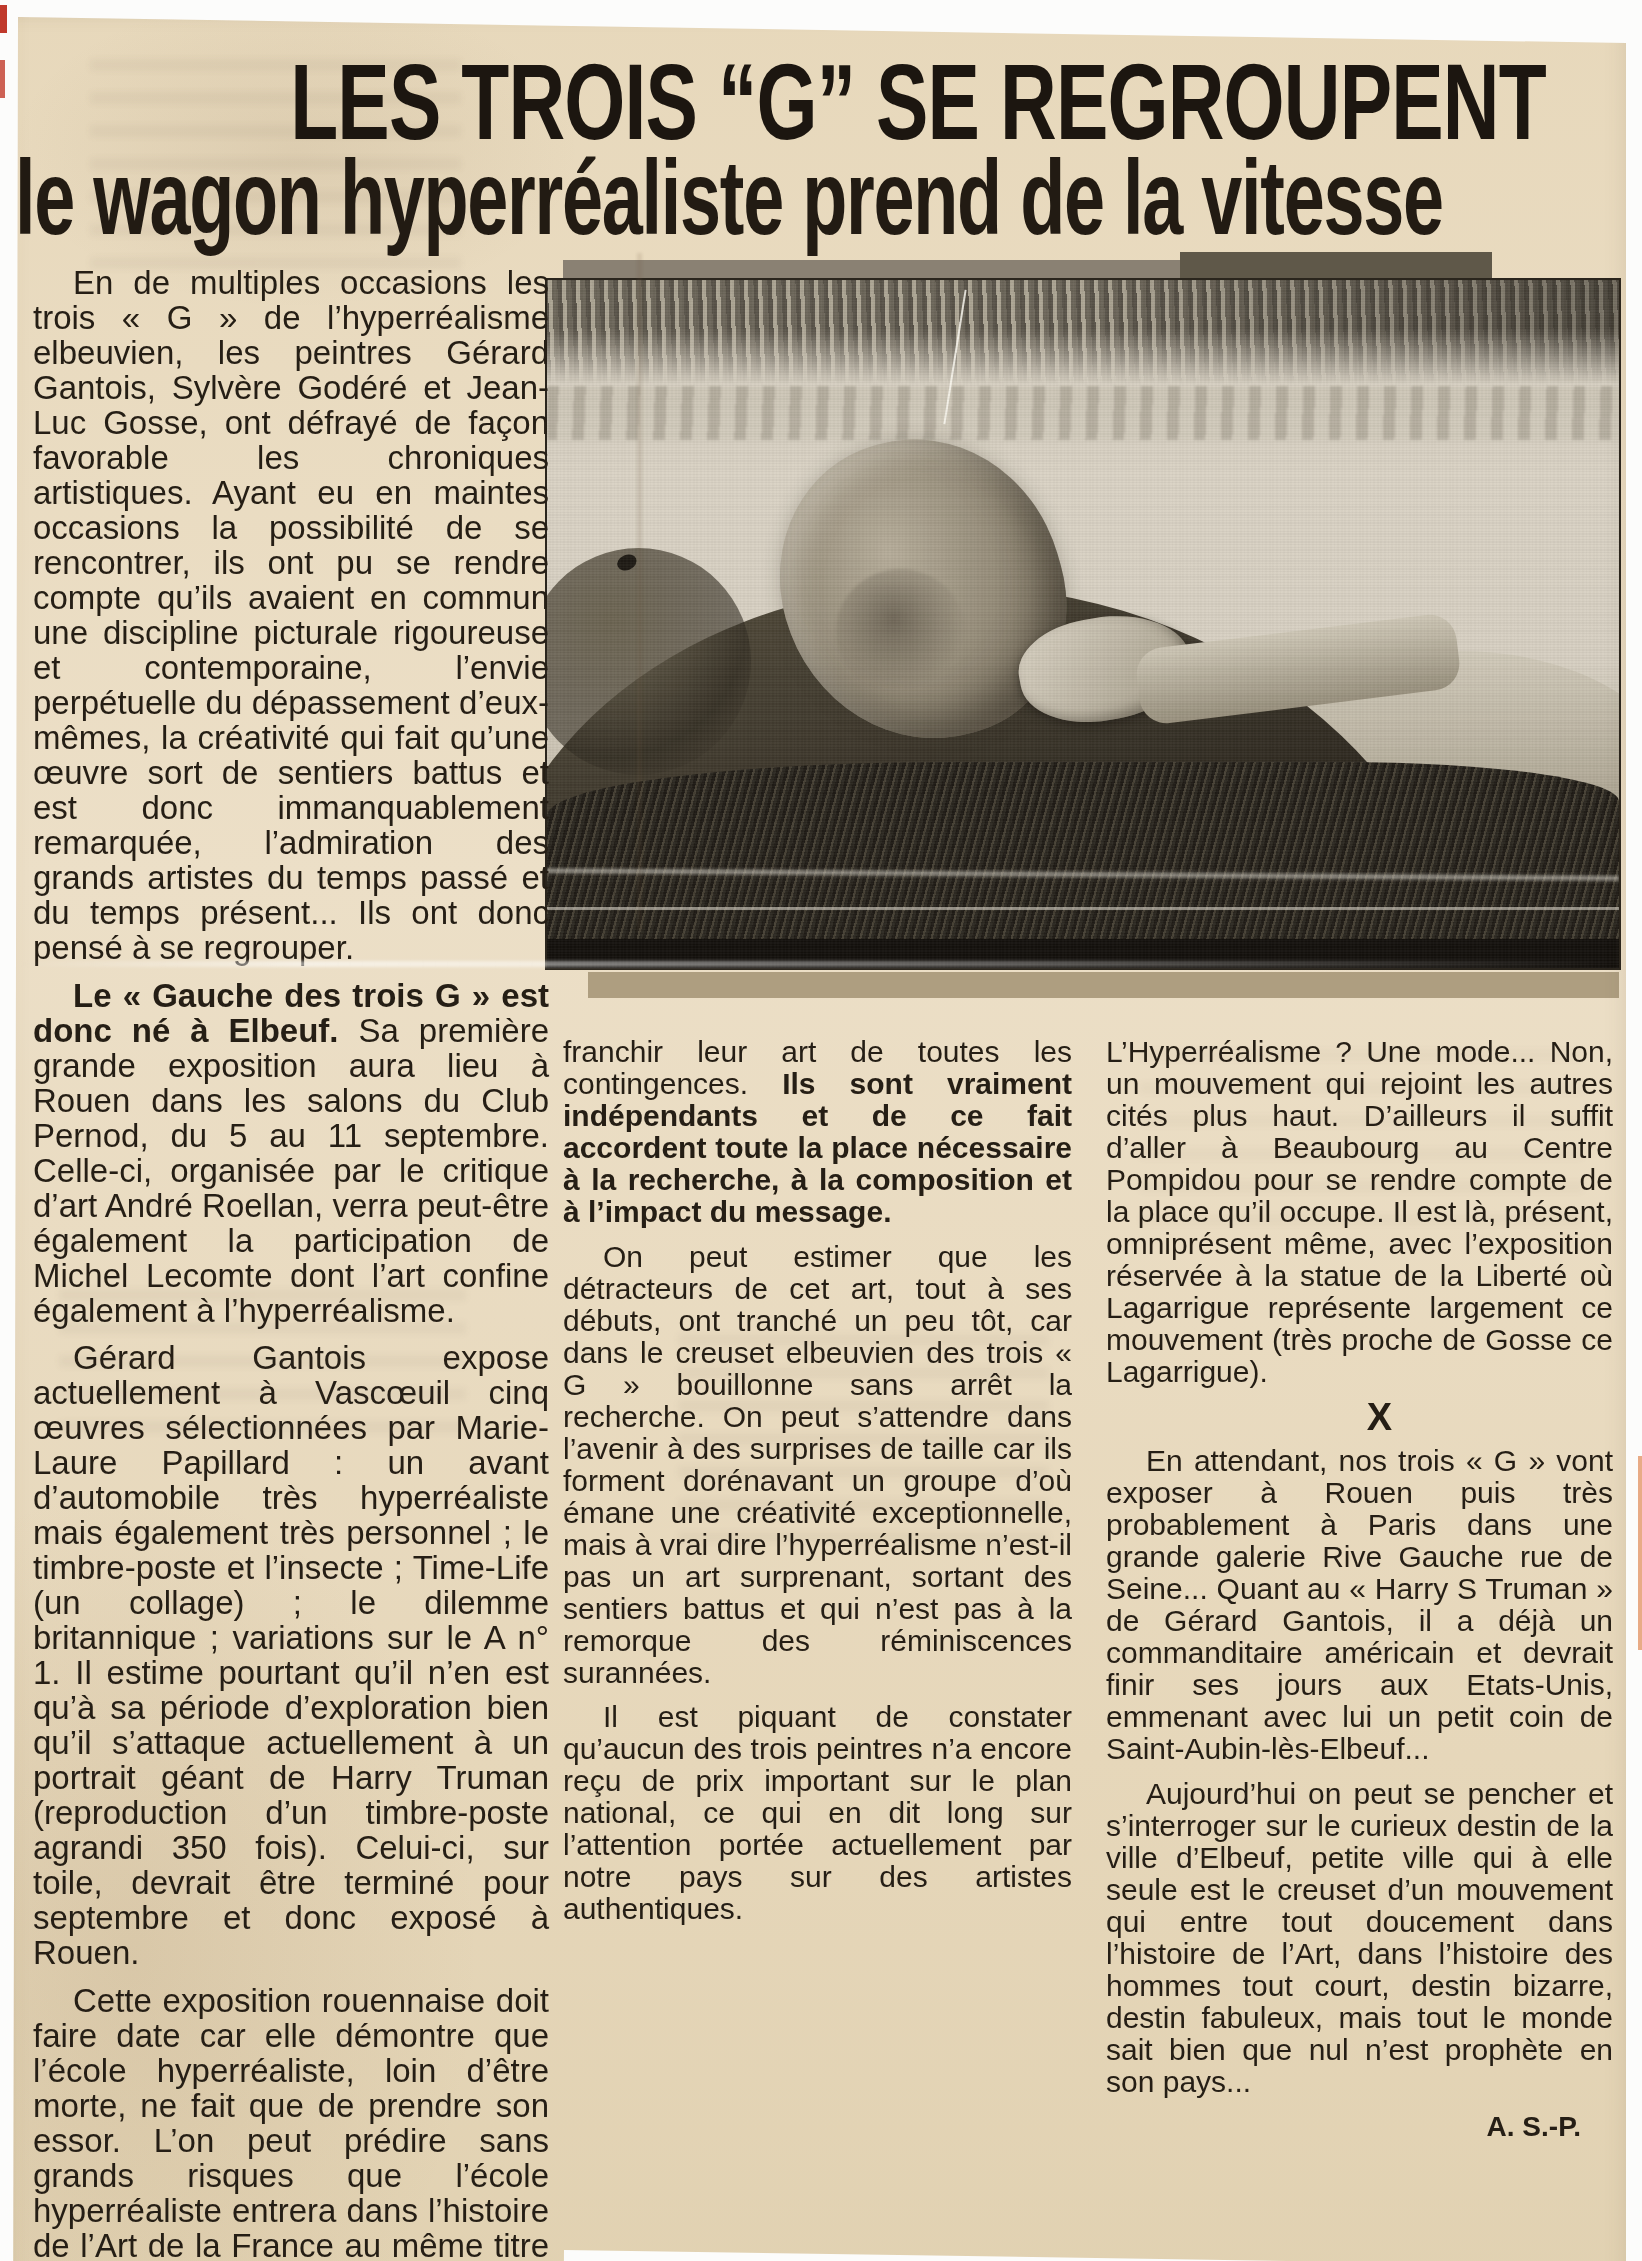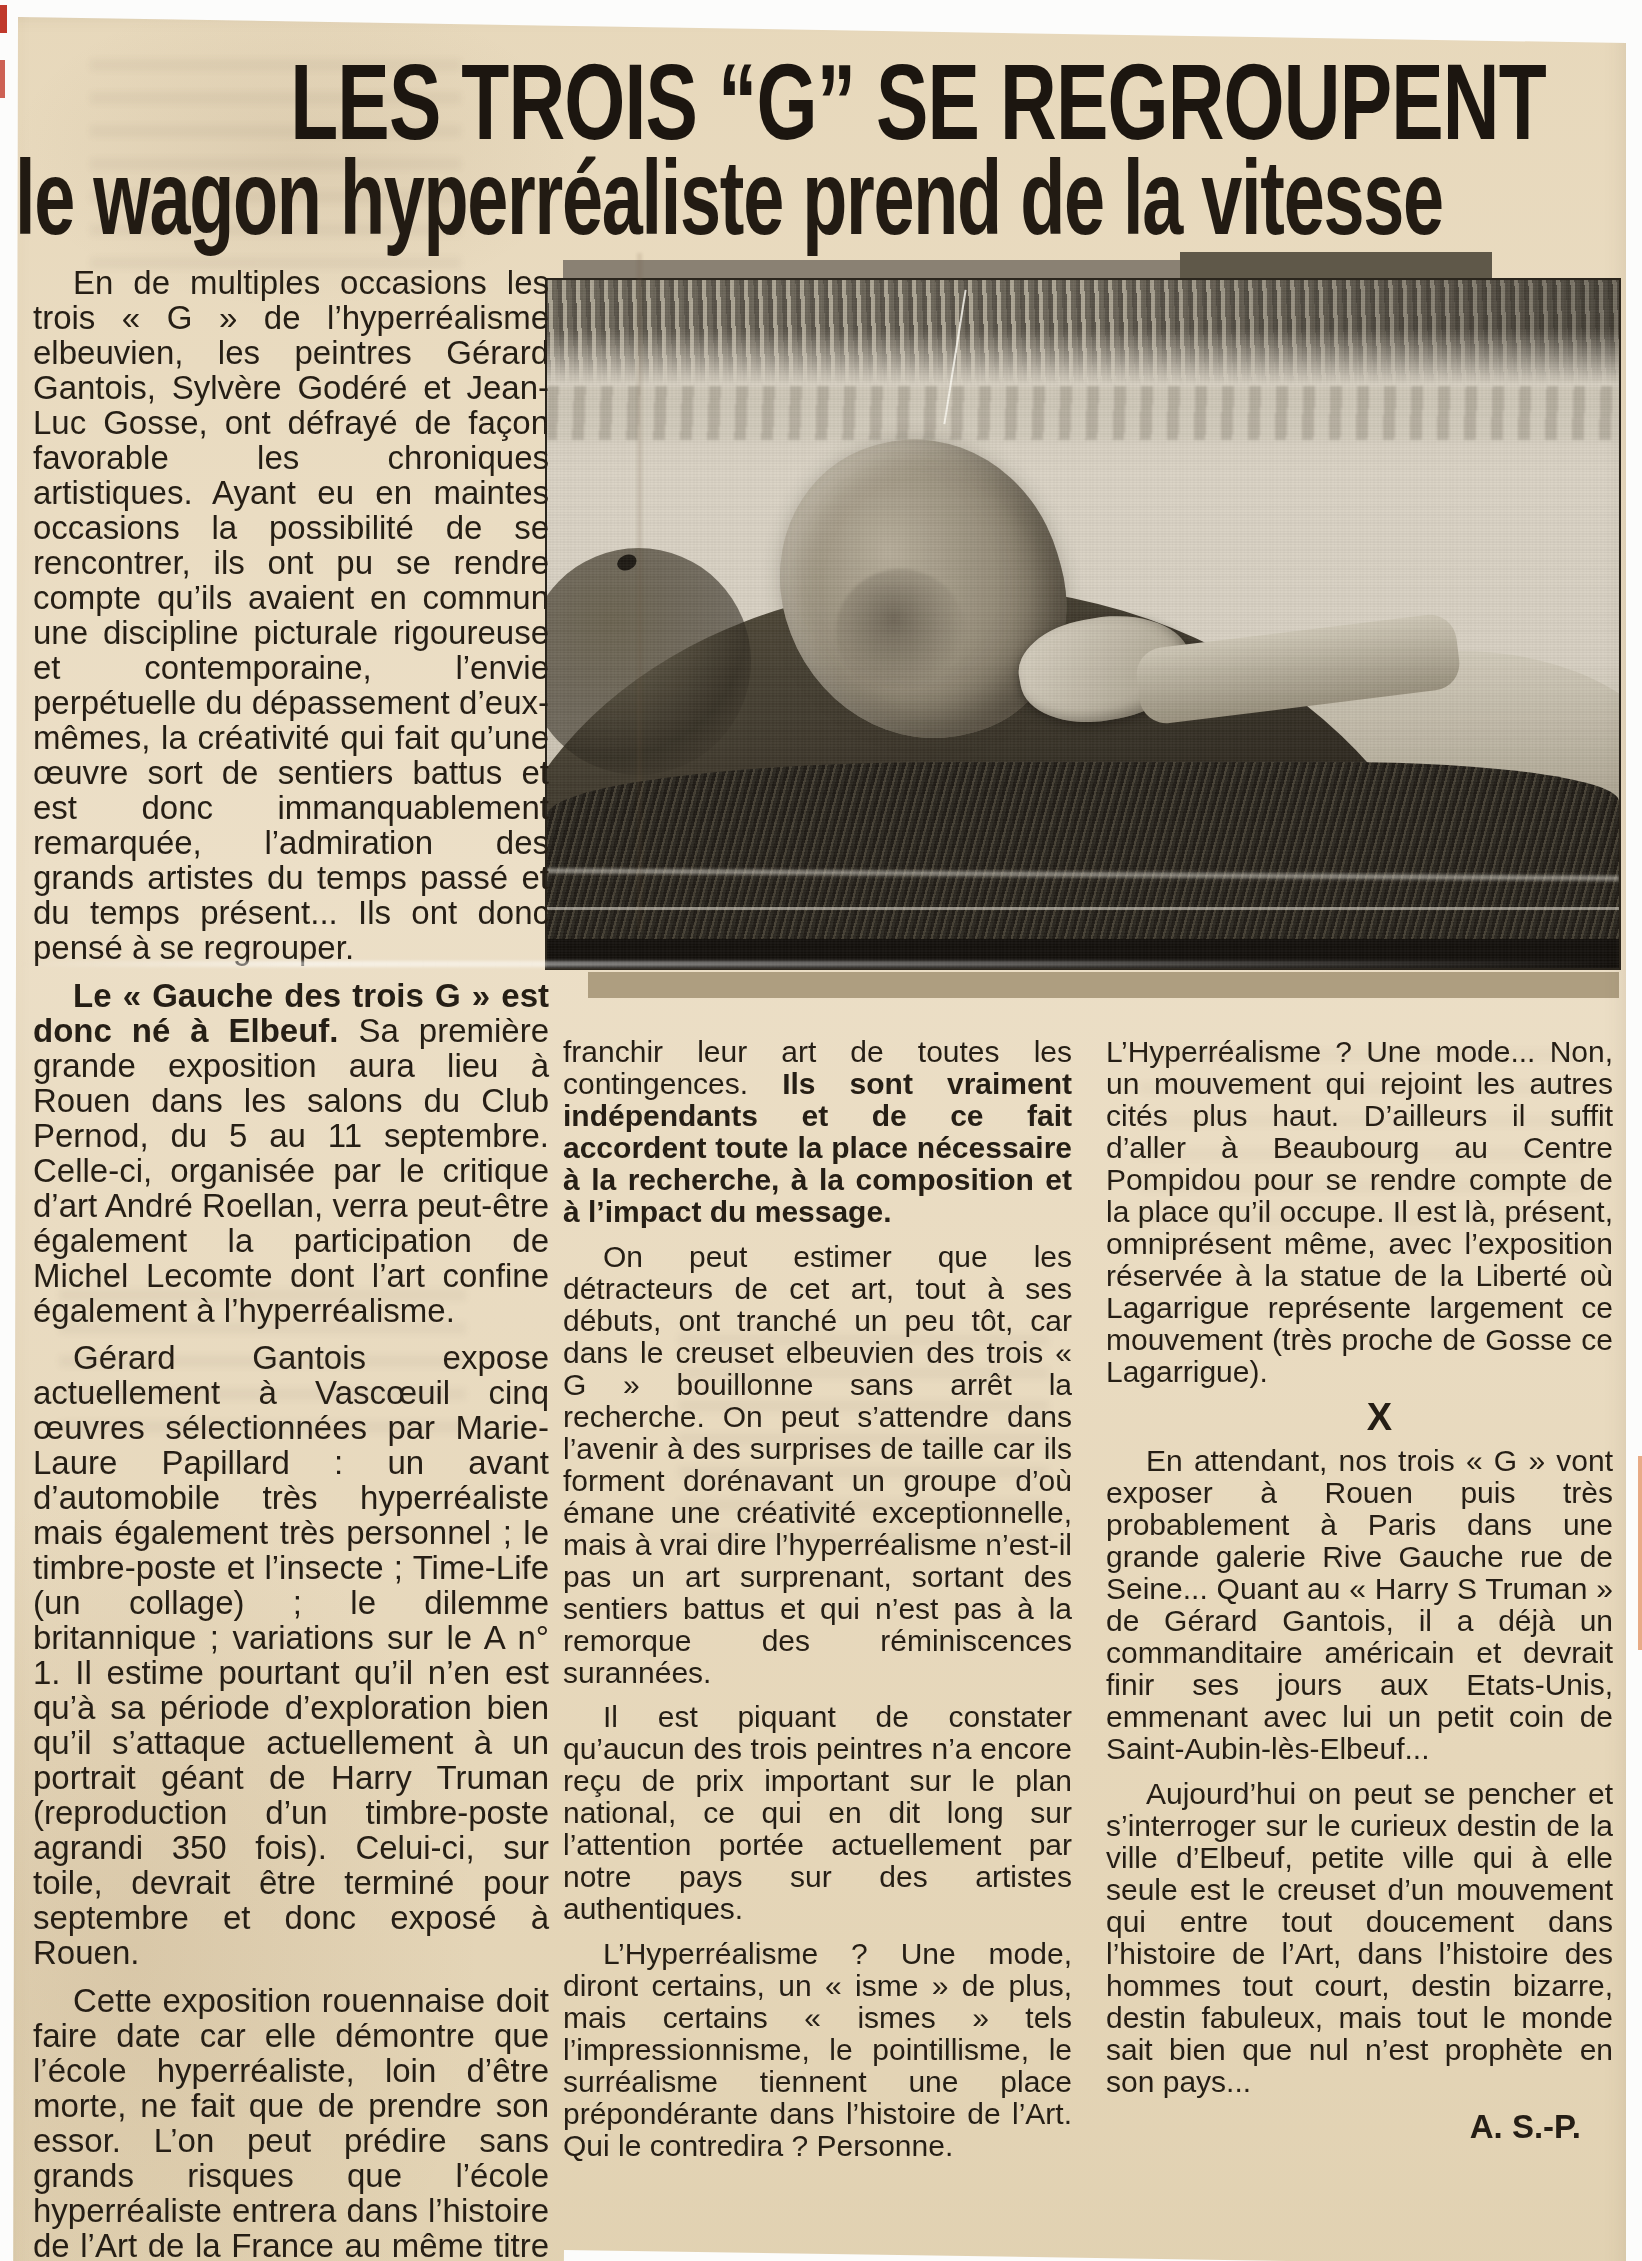--- a/index.html
+++ b/index.html
@@ -41,21 +41,21 @@
   }
   
   .col{position:absolute;text-align:justify;color:#251e15;}
   .col p{margin:0 0 12.7px 0;text-indent:40px;}
   .col p.cont{text-indent:0;}
   .col-1{left:33px;top:265px;width:516px;font-size:33px;line-height:35px;}
   .col-2{left:563px;top:1036px;width:509px;font-size:30px;line-height:32px;}
   .col-3{left:1106px;top:1036px;width:507px;font-size:30px;line-height:32px;}
   .b{font-weight:bold;}
   .sep-x{text-align:center;text-indent:0;font-weight:bold;font-size:38px;margin:11.8px 0 15.4px 0;}
-  .byline{text-align:right;text-indent:0;font-weight:bold;font-size:33px;padding-right:32px;margin-top:27px;}
+  .byline{text-align:right;text-indent:0;font-weight:bold;font-size:28px;padding-right:32px;margin-top:27px;}
   
   .photo-backdrop{position:absolute;left:563px;top:260px;width:927px;height:54px;background:#8a8173;}
   .photo-backdrop-right{position:absolute;left:1180px;top:252px;width:312px;height:45px;background:#5f5849;}
   .photo-frame{
     position:absolute;left:545px;top:278px;width:1076px;height:692px;
     background:#d5cec0;border:2.7px solid #2a251d;box-sizing:border-box;overflow:hidden;
   }
   .ph{position:absolute;}
   .ph-base{inset:0;background:linear-gradient(180deg,#c6bfae 0%,#d9d2c4 28%,#d6cfc1 55%,#c3bbaa 78%,#b4ac9b 100%);}
   .ph-top{left:0;top:0;right:0;height:109px;
@@ -153,21 +153,20 @@
     <p><span class="b">Le « Gauche des trois G » est donc né à Elbeuf.</span> <span>Sa première grande exposition aura lieu à Rouen dans les salons du Club Pernod, du 5 au 11 septembre. Celle-ci, organisée par le critique d’art André Roellan, verra peut-être également la participation de Michel Lecomte dont l’art confine également à l’hyperréalisme.</span></p>
     <p>Gérard Gantois expose actuellement à Vascœuil cinq œuvres sélectionnées par Marie-Laure Papillard : un avant d’automobile très hyperréaliste mais également très personnel ; le timbre-poste et l’insecte ; Time-Life (un collage) ; le dilemme britannique ; variations sur le A n° 1. Il estime pourtant qu’il n’en est qu’à sa période d’exploration bien qu’il s’attaque actuellement à un portrait géant de Harry Truman (reproduction d’un timbre-poste agrandi 350 fois). Celui-ci, sur toile, devrait être terminé pour septembre et donc exposé à Rouen.</p>
     <p>Cette exposition rouennaise doit faire date car elle démontre que l’école hyperréaliste, loin d’être morte, ne fait que de prendre son essor. L’on peut prédire sans grands risques que l’école hyperréaliste entrera dans l’histoire de l’Art de la France au même titre que les écoles impressionniste, surréaliste et cinétique.</p>
 
   </div>
 
   <div class="col col-2">
     <p class="cont"><span>franchir leur art de toutes les contingences.</span> <span class="b">Ils sont vraiment indépendants et de ce fait accordent toute la place nécessaire à la recherche, à la composition et à l’impact du message.</span></p>
     <p>On peut estimer que les détracteurs de cet art, tout à ses débuts, ont tranché un peu tôt, car dans le creuset elbeuvien des trois « G » bouillonne sans arrêt la recherche. On peut s’attendre dans l’avenir à des surprises de taille car ils forment dorénavant un groupe d’où émane une créativité exceptionnelle, mais à vrai dire l’hyperréalisme n’est-il pas un art surprenant, sortant des sentiers battus et qui n’est pas à la remorque des réminiscences surannées.</p>
     <p>Il est piquant de constater qu’aucun des trois peintres n’a encore reçu de prix important sur le plan national, ce qui en dit long sur l’attention portée actuellement par notre pays sur des artistes authentiques.</p>
-    <p>L’Hyperréalisme ? Une mode, diront certains, un « isme » de plus, mais certains « ismes » tels l’impressionnisme, le pointillisme, le surréalisme tiennent une place prépondérante dans l’histoire de l’Art. Qui le contredira ? Personne.</p>
   </div>
 
   <div class="col col-3">
     <p class="cont">L’Hyperréalisme ? Une mode... Non, un mouvement qui rejoint les autres cités plus haut. D’ailleurs il suffit d’aller à Beaubourg au Centre Pompidou pour se rendre compte de la place qu’il occupe. Il est là, présent, omniprésent même, avec l’exposition réservée à la statue de la Liberté où Lagarrigue représente largement ce mouvement (très proche de Gosse ce Lagarrigue).</p>
     <p class="sep-x">X</p>
     <p>En attendant, nos trois « G » vont exposer à Rouen puis très probablement à Paris dans une grande galerie Rive Gauche rue de Seine... Quant au « Harry S Truman » de Gérard Gantois, il a déjà un commanditaire américain et devrait finir ses jours aux Etats-Unis, emmenant avec lui un petit coin de Saint-Aubin-lès-Elbeuf...</p>
     <p>Aujourd’hui on peut se pencher et s’interroger sur le curieux destin de la ville d’Elbeuf, petite ville qui à elle seule est le creuset d’un mouvement qui entre tout doucement dans l’histoire de l’Art, dans l’histoire des hommes tout court, destin bizarre, destin fabuleux, mais tout le monde sait bien que nul n’est prophète en son pays...</p>
     <p class="byline">A. S.-P.</p>
   </div>
 

